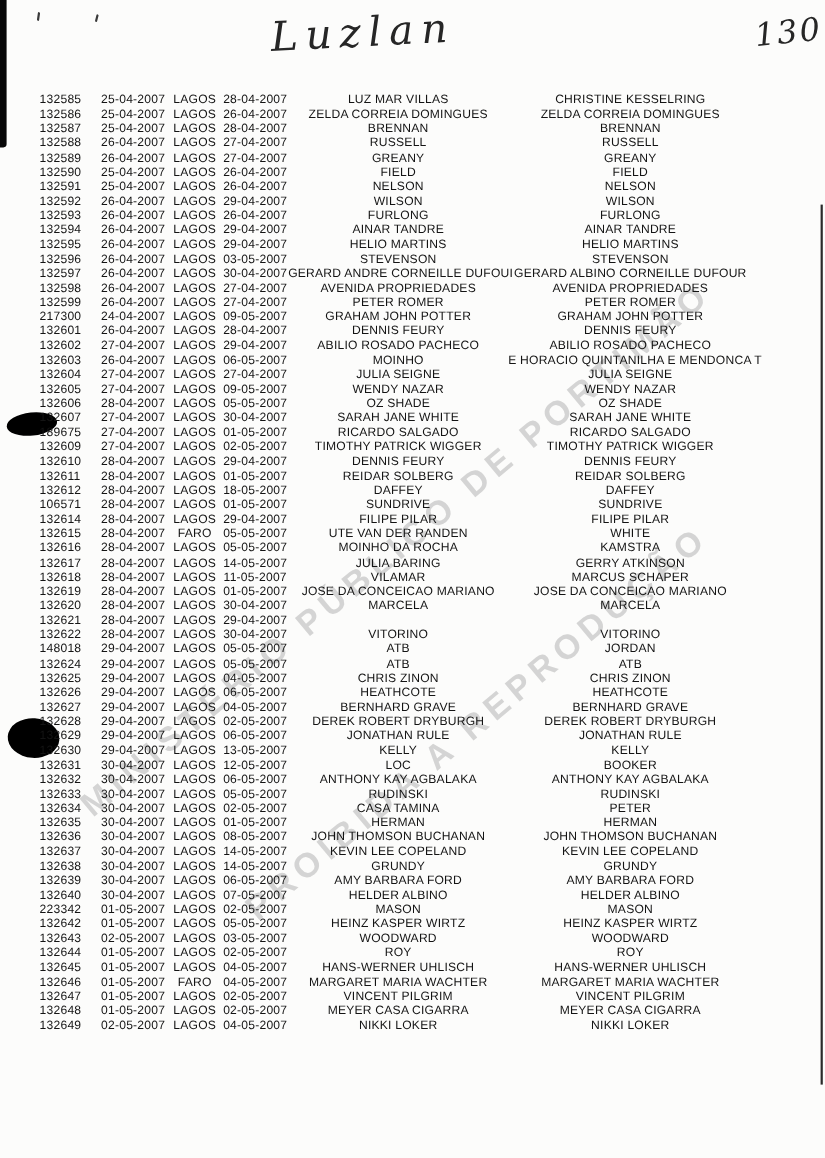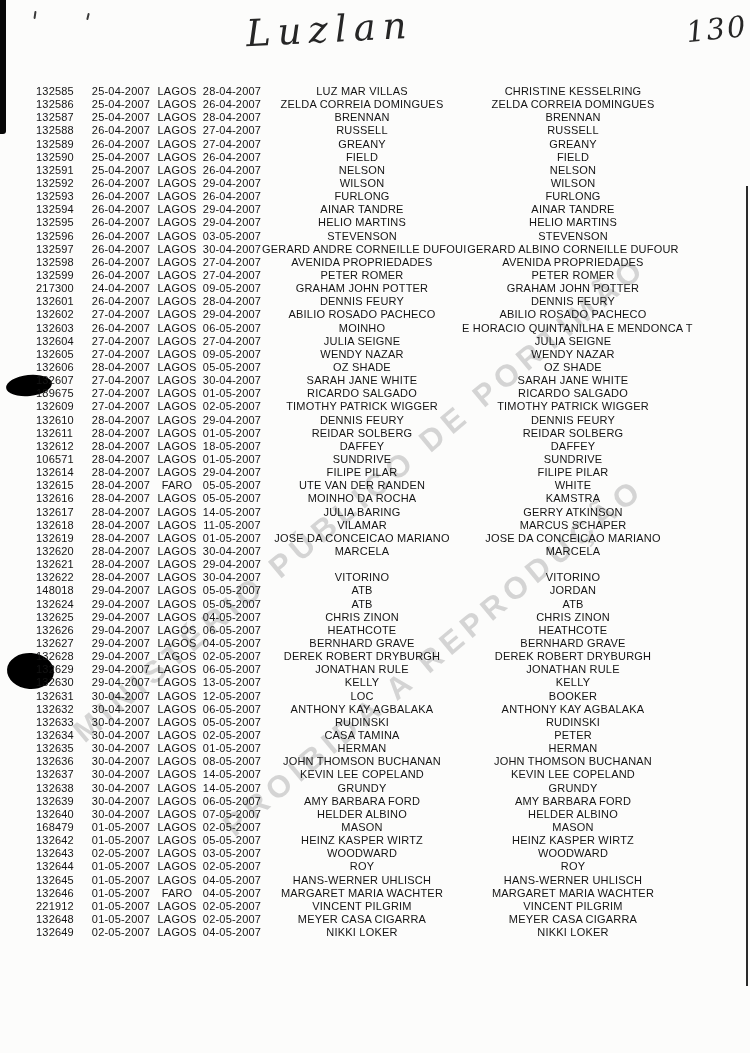--- a/index.html
+++ b/index.html
@@ -498,21 +498,21 @@
       </div>
       <div class="row">
         <span class="cell c0">132640</span>
         <span class="cell c1">30-04-2007</span>
         <span class="cell c2">LAGOS</span>
         <span class="cell c3">07-05-2007</span>
         <span class="cell c4">HELDER ALBINO</span>
         <span class="cell c5">HELDER ALBINO</span>
       </div>
       <div class="row">
-        <span class="cell c0">168479</span>
+        <span class="cell c0">223342</span>
         <span class="cell c1">01-05-2007</span>
         <span class="cell c2">LAGOS</span>
         <span class="cell c3">02-05-2007</span>
         <span class="cell c4">MASON</span>
         <span class="cell c5">MASON</span>
       </div>
       <div class="row">
         <span class="cell c0">132642</span>
         <span class="cell c1">01-05-2007</span>
         <span class="cell c2">LAGOS</span>
@@ -546,21 +546,21 @@
       </div>
       <div class="row">
         <span class="cell c0">132646</span>
         <span class="cell c1">01-05-2007</span>
         <span class="cell c2">FARO</span>
         <span class="cell c3">04-05-2007</span>
         <span class="cell c4">MARGARET MARIA WACHTER</span>
         <span class="cell c5">MARGARET MARIA WACHTER</span>
       </div>
       <div class="row">
-        <span class="cell c0">221912</span>
+        <span class="cell c0">132647</span>
         <span class="cell c1">01-05-2007</span>
         <span class="cell c2">LAGOS</span>
         <span class="cell c3">02-05-2007</span>
         <span class="cell c4">VINCENT PILGRIM</span>
         <span class="cell c5">VINCENT PILGRIM</span>
       </div>
       <div class="row">
         <span class="cell c0">132648</span>
         <span class="cell c1">01-05-2007</span>
         <span class="cell c2">LAGOS</span>

